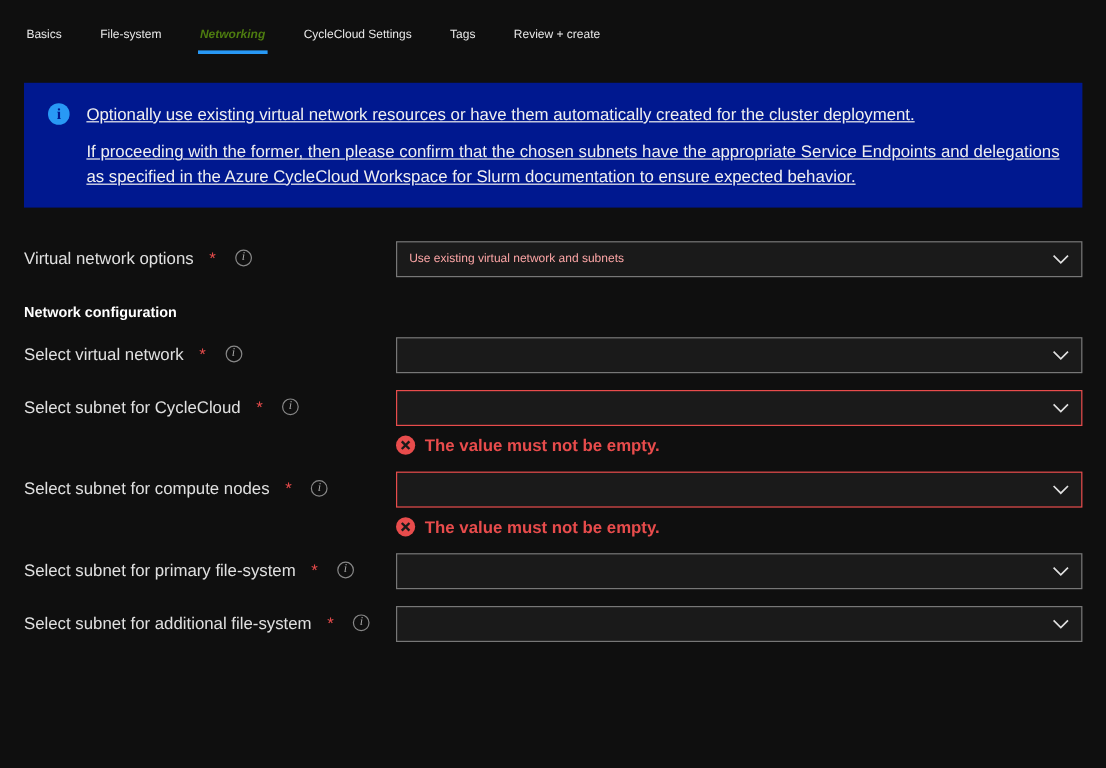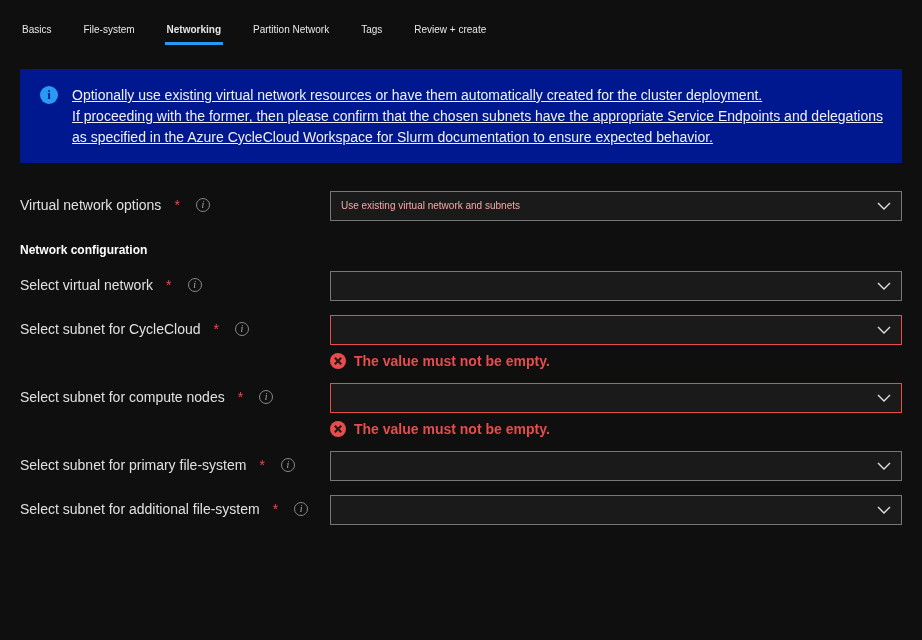--- a/index.html
+++ b/index.html
@@ -23,21 +23,22 @@
   }
   .tab {
     padding: 6px 2px 10px 2px;
     cursor: pointer;
     color: #e8e8e8;
     font-size: 10px;
     position: relative;
   }
   .tab.active {
     font-weight: 600;
-    color: #e5e5e5;
+    color: #4d7c0f;
+    font-style: italic;
   }
   .tab.active::after {
     content: "";
     position: absolute;
     left: 0; right: 0; bottom: 0;
     height: 3px;
     background: #2899f5;
   }
 
   
@@ -60,21 +61,21 @@
     font-weight: bold;
     font-size: 13px;
     color: #00188f;
   }
   .banner p {
     line-height: 1.45;
     font-size: 14px;
     color: #f0f0f0;
     text-decoration: underline;
   }
-  .banner p + p { margin-top: 1px; }
+  .banner p + p { margin-top: 11px; }
 
   
   .row {
     display: flex;
     align-items: flex-start;
     margin-bottom: 14px;
   }
   .label {
     width: 310px;
     flex-shrink: 0;
@@ -158,21 +159,21 @@
 </style>
 </head>
 <body>
 
 <div class="container">
 
   <div class="tabs">
     <div class="tab">Basics</div>
     <div class="tab">File-system</div>
     <div class="tab active">Networking</div>
-    <div class="tab">Partition Network</div>
+    <div class="tab">CycleCloud Settings</div>
     <div class="tab">Tags</div>
     <div class="tab">Review + create</div>
   </div>
 
   <div class="banner">
     <div class="info-icon">i</div>
     <p>Optionally use existing virtual network resources or have them automatically created for the cluster deployment.</p>
     <p>If proceeding with the former, then please confirm that the chosen subnets have the appropriate Service Endpoints and delegations as specified in the Azure CycleCloud Workspace for Slurm documentation to ensure expected behavior.</p>
   </div>
 

